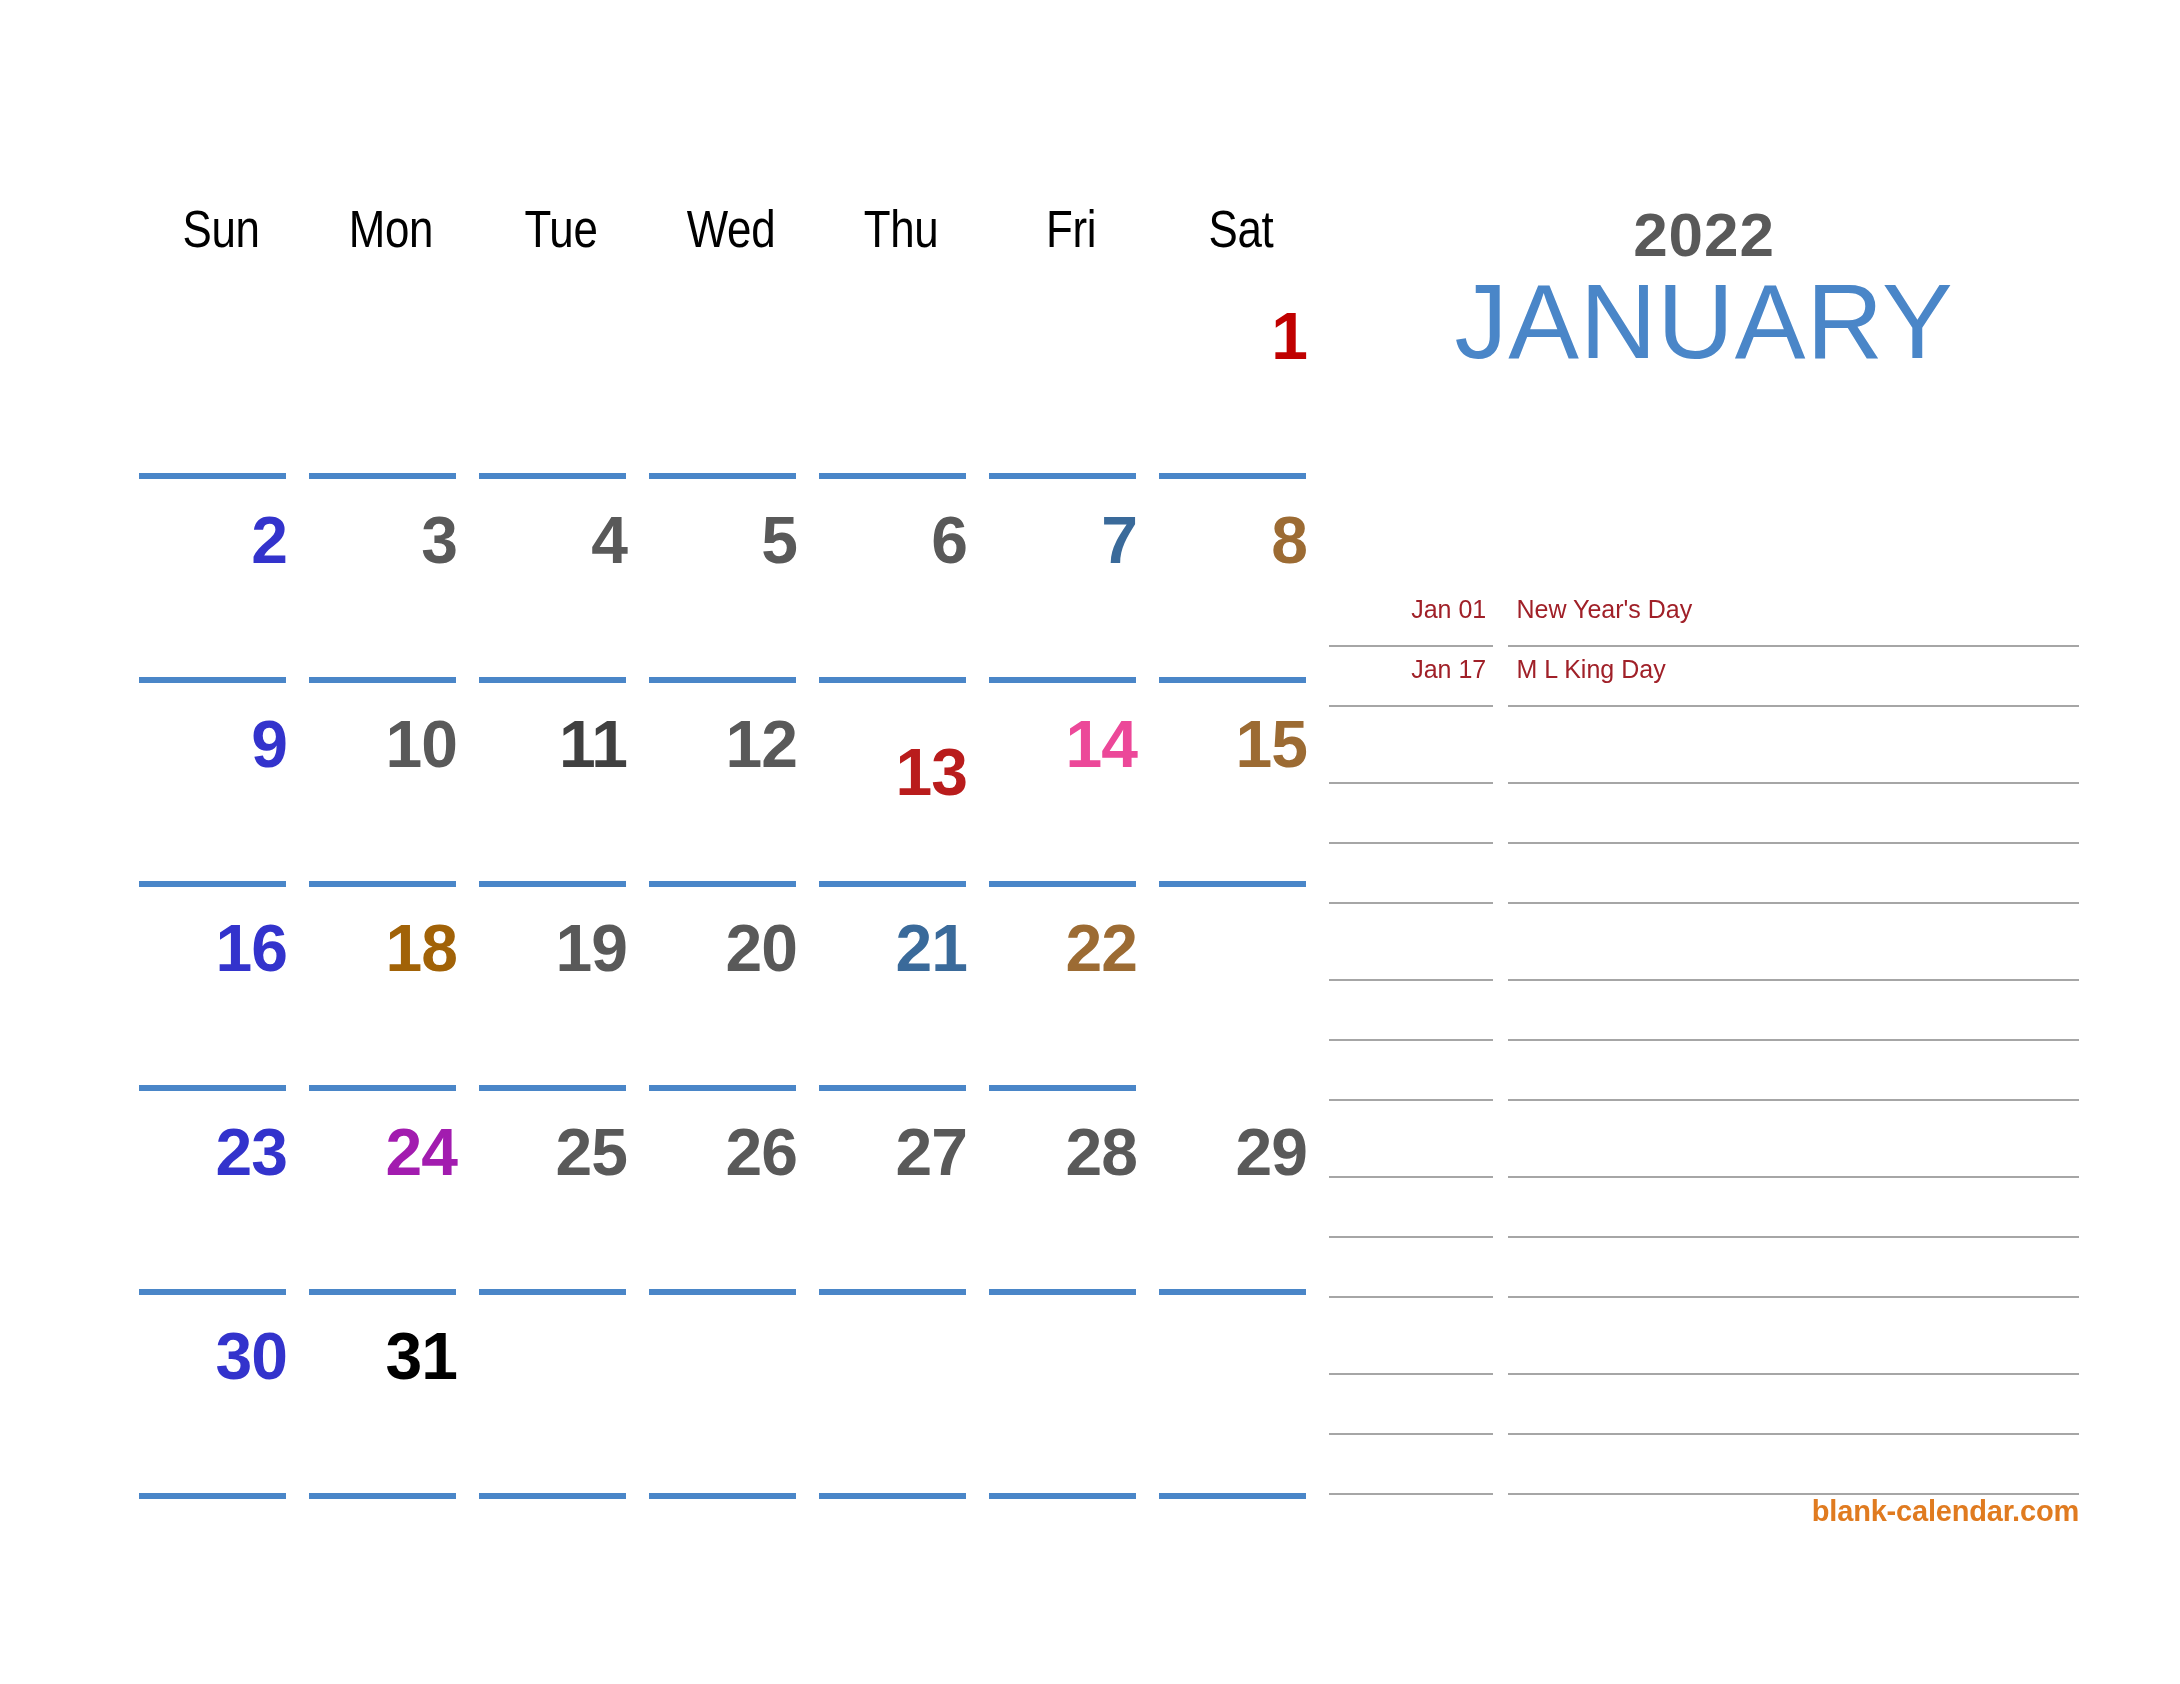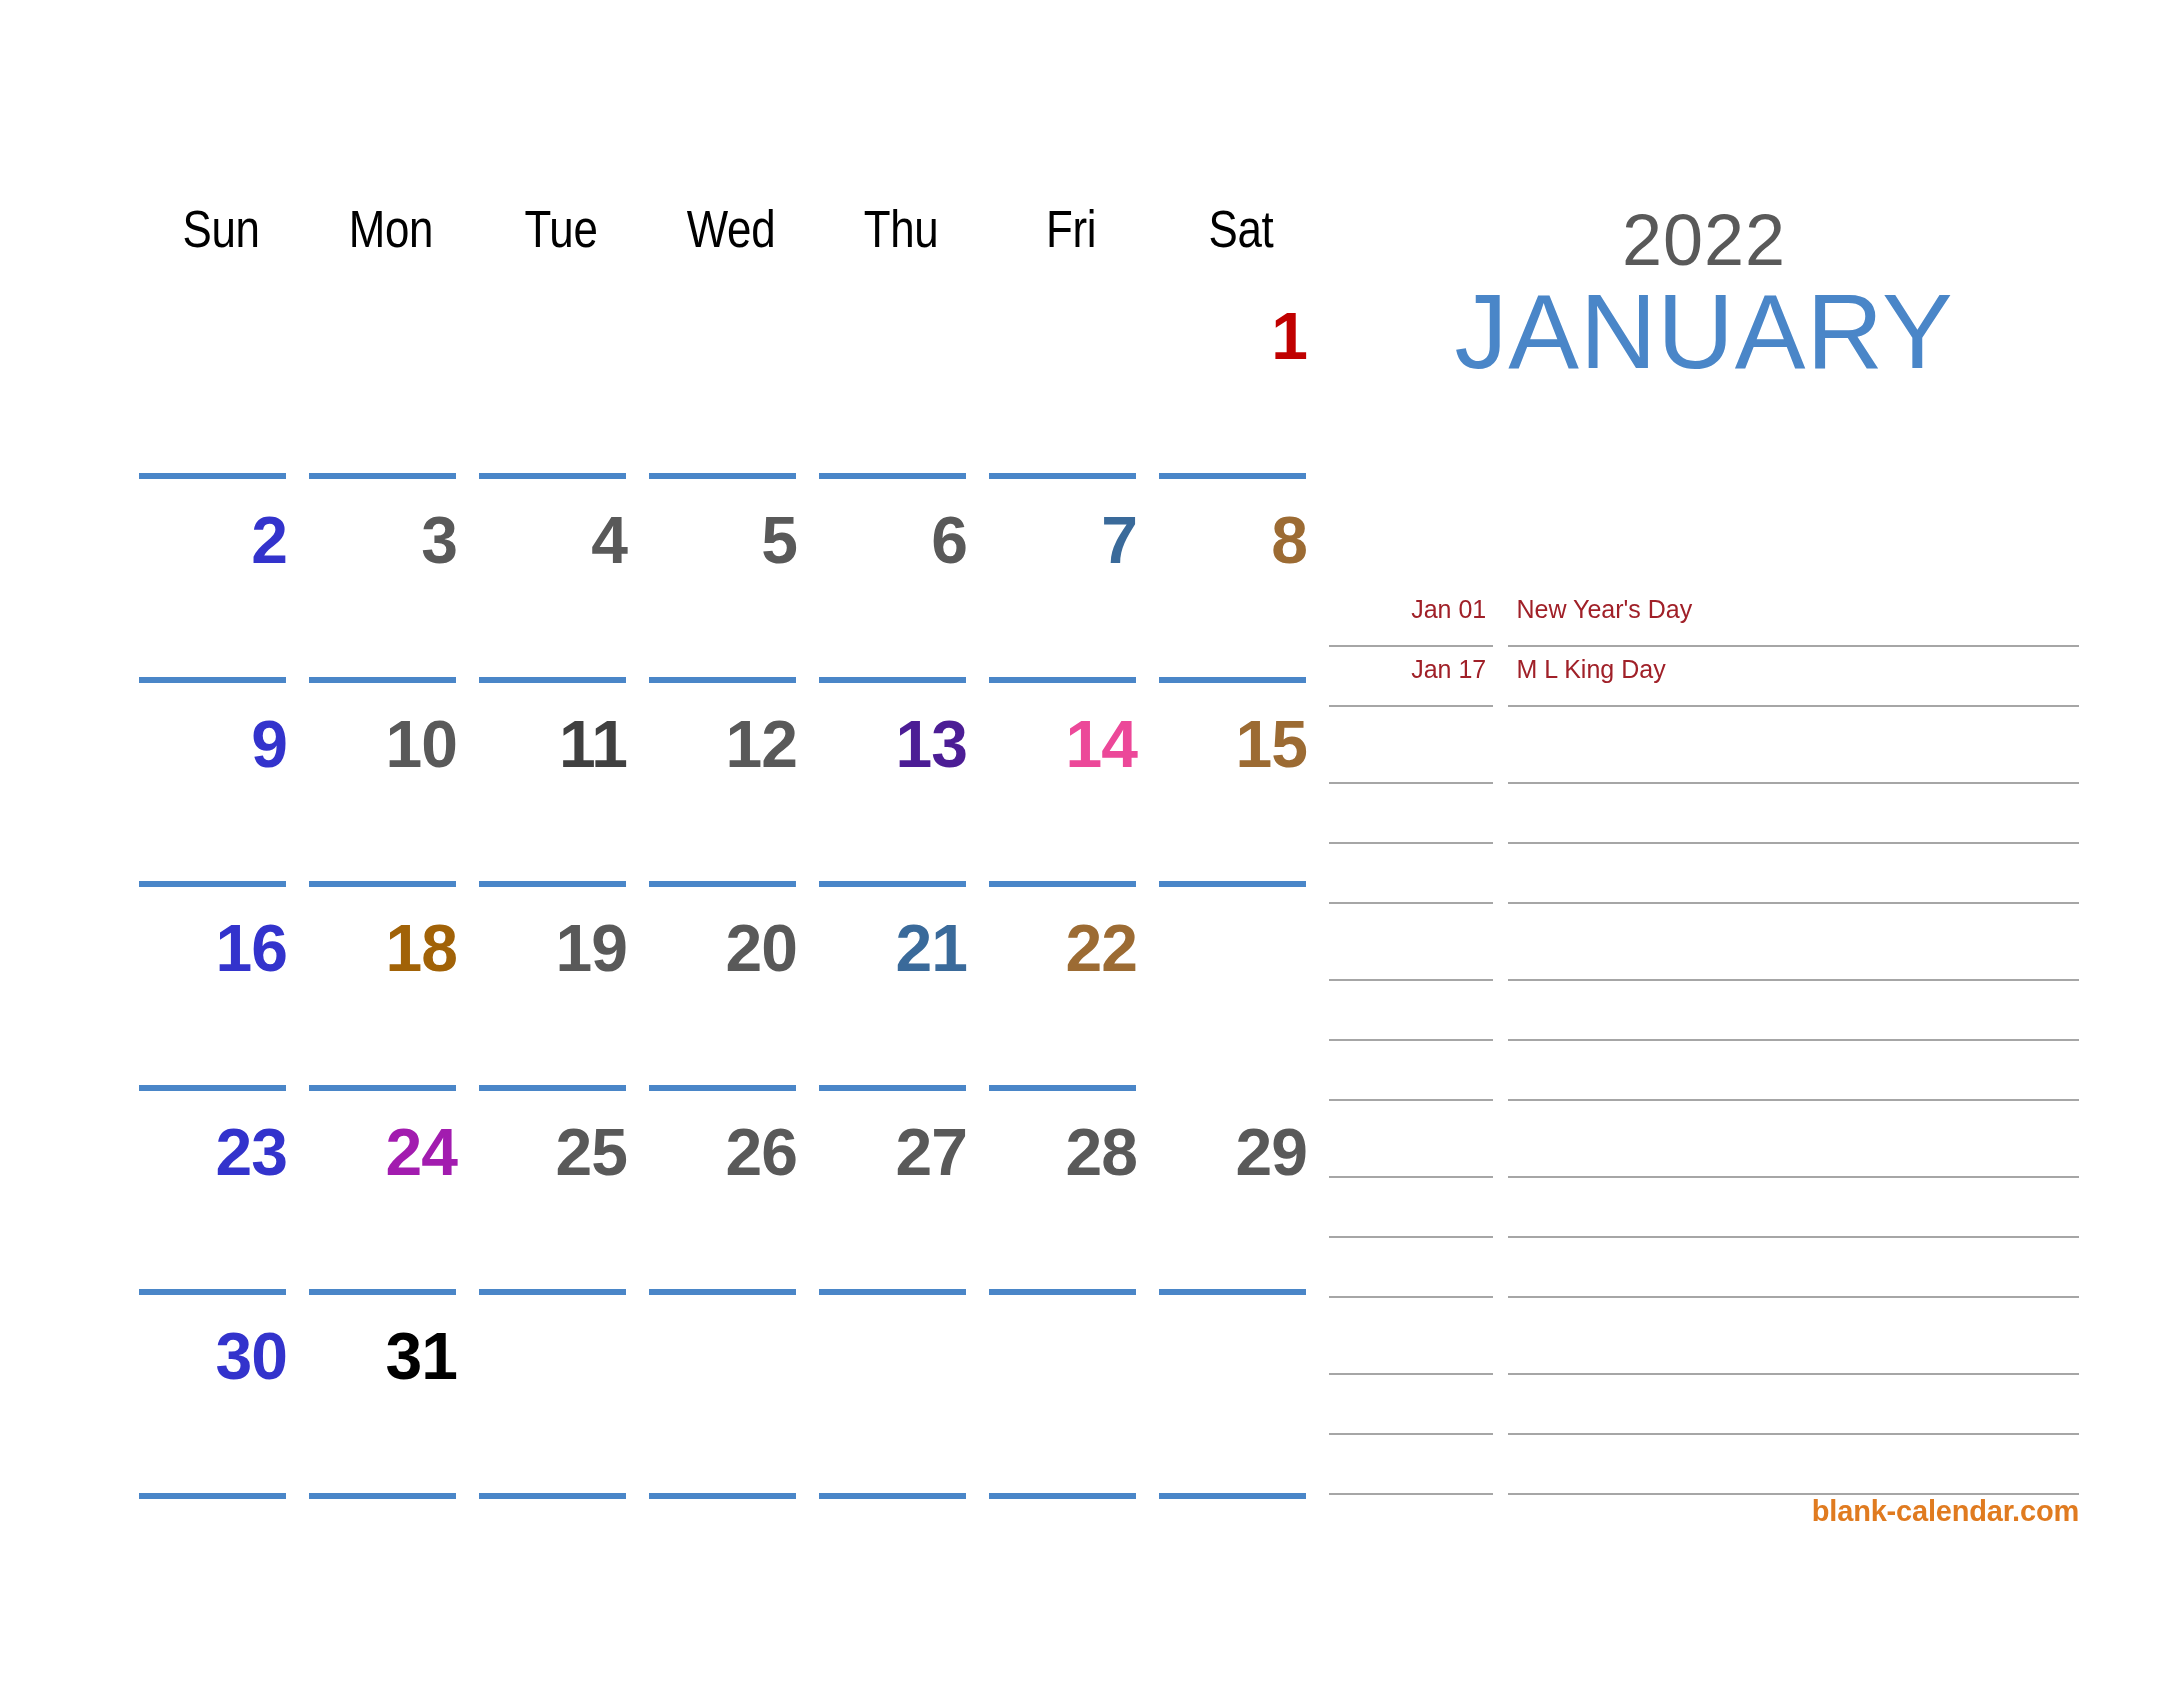--- a/index.html
+++ b/index.html
@@ -90,24 +90,24 @@
   }
 
   #title-block {
     position: absolute;
     left: 0;
     top: 0;
     width: 750px;
     text-align: center;
   }
   #year-text {
-    font-size: 72px;
+    font-size: 62px;
     line-height: 1;
     color: #595959;
-    font-weight: normal;
+    font-weight: bold;
     letter-spacing: 0.9px;
   }
   #month-text {
     font-size: 106px;
     line-height: 1.05;
     color: #4a86c8;
     font-weight: normal;
     letter-spacing: 0.9px;
   }
 
@@ -251,21 +251,21 @@
           </div>
           <div class="day-cell">
             <div class="day-number" style="color: #404040;">11</div>
             <div class="day-underline" style="background: rgb(74, 134, 200);"></div>
           </div>
           <div class="day-cell">
             <div class="day-number" style="color: rgb(89, 89, 89);">12</div>
             <div class="day-underline" style="background: rgb(74, 134, 200);"></div>
           </div>
           <div class="day-cell">
-            <div class="day-number" style="color: #4c1d95;">13</div>
+            <div class="day-number" style="color: #b91c1c; margin-top: 28px;">13</div>
             <div class="day-underline" style="background: rgb(74, 134, 200);"></div>
           </div>
           <div class="day-cell">
             <div class="day-number" style="color: #ec4899;">14</div>
             <div class="day-underline" style="background: rgb(74, 134, 200);"></div>
           </div>
           <div class="day-cell">
             <div class="day-number" style="color: rgb(156, 107, 51);">15</div>
             <div class="day-underline" style="background: rgb(74, 134, 200);"></div>
           </div>

